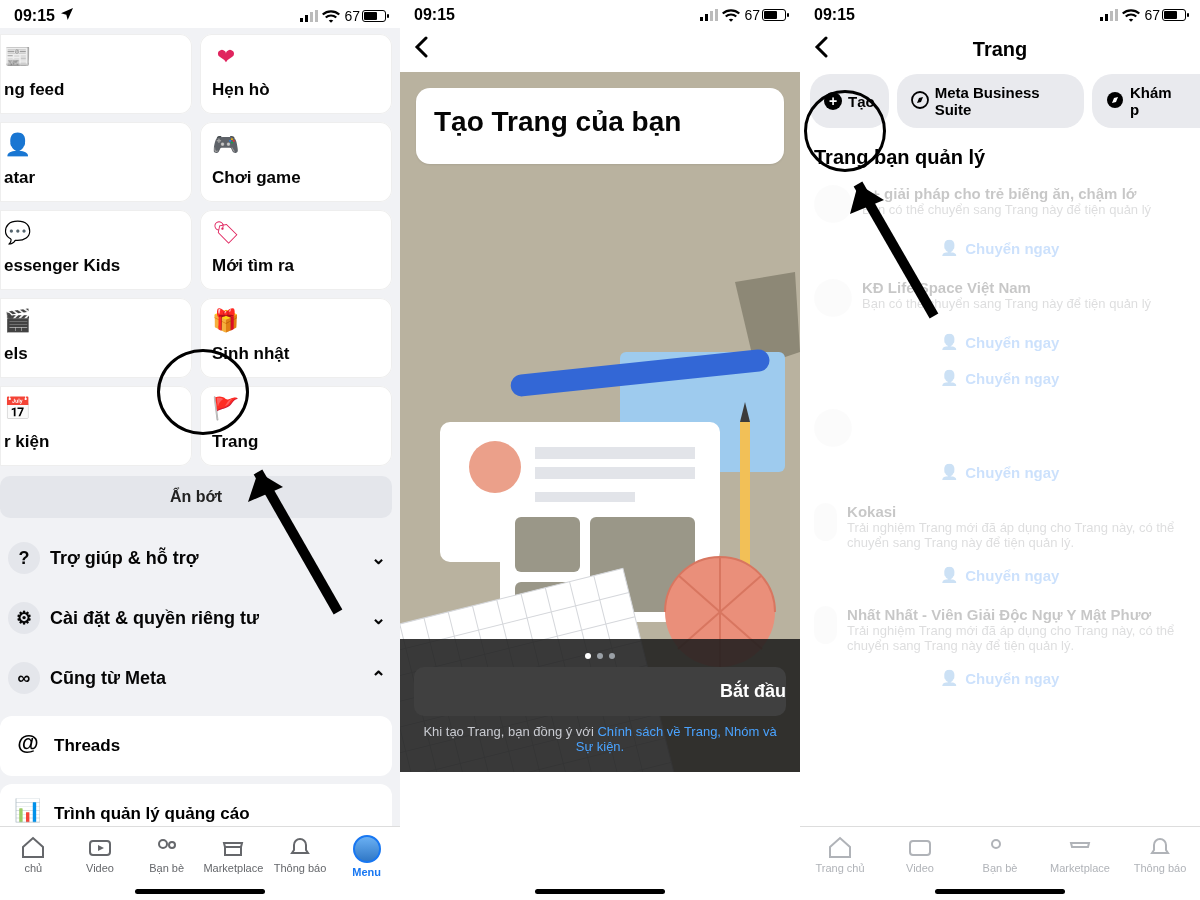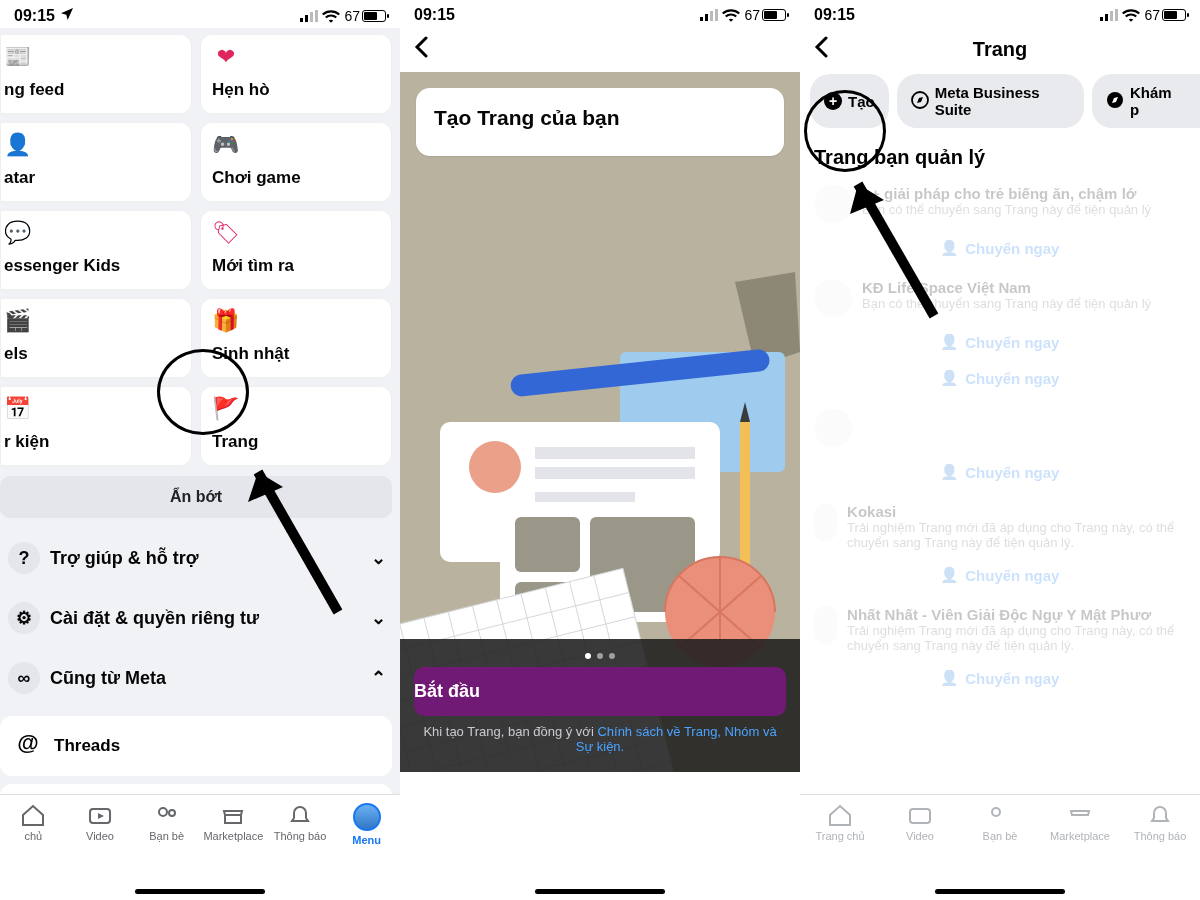--- a/index.html
+++ b/index.html
@@ -20,39 +20,39 @@
   .p1 { background:#f1f2f5; }
   .bg-white{background:#fff;}
   .menu-grid { display:grid; grid-template-columns: 1fr 1fr; gap:8px; padding:0 8px 0 0; margin-top:6px;}
   .tile { background:#fff; border-radius:12px; padding:12px 12px 14px 12px; display:flex; flex-direction:column; gap:6px; box-shadow: inset 0 0 0 1px #eee;}
   .tile .label{font-size:17px; font-weight:600; color:#050505;}
   .tile.left-cut{border-radius:0 12px 12px 0; padding-left:4px;}
   .collapse-btn{ margin:10px 8px 10px 0; background:#e4e6eb; border-radius:10px; text-align:center; padding:12px 0; font-size:16px; font-weight:600; color:#222;}
   .row-accordion{ display:flex; align-items:center; gap:10px; padding:14px 14px 14px 8px; font-size:18px; font-weight:700; color:#050505;}
   .row-accordion .spacer{flex:1;}
   .row-link{ display:flex; align-items:center; gap:12px; background:#fff; margin:8px 8px 8px 0; padding:16px 14px; border-radius:12px; font-size:17px; font-weight:600;}
-  .bottom-tabs{ position:absolute; left:0; right:0; bottom:0; height:106px; background:#fff; border-top:1px solid #ddd; display:flex; align-items:flex-start; padding-top:8px;}
+  .bottom-tabs{ position:absolute; left:0; right:0; bottom:0; height:74px; background:#fff; border-top:1px solid #ddd; display:flex; align-items:flex-start; padding-top:8px;}
   .tab{ flex:1; display:flex; flex-direction:column; align-items:center; gap:3px; font-size:11px; color:#65676b; }
   .tab.active{ color:#1877f2; font-weight:600;}
   .home-ind{ position:absolute; bottom:6px; left:50%; transform:translateX(-50%); width:130px; height:5px; background:#000; border-radius:3px;}
   .circle-annot{position:absolute;border:3px solid #000;border-radius:50%;pointer-events:none;}
   .arrow-annot{position:absolute;pointer-events:none;}
 
   
   .p2 { background:#fff; }
   .p2 .back{ padding:10px 14px; }
   .hero { background:#b9b29f; height:700px; position:relative; margin:0; overflow:hidden;}
   .card-info{ position:absolute; top:16px; left:16px; right:16px; background:#fff; border-radius:14px; padding:18px 18px 18px 18px; box-shadow:0 1px 2px rgba(0,0,0,.08);}
-  .card-info h2{font-size:21px; font-weight:800; color:#050505; margin-bottom:8px;}
+  .card-info h2{font-size:28px; font-weight:800; color:#050505; margin-bottom:8px;}
   .card-info p{font-size:16px; color:#050505; line-height:1.35;}
   .cta-bar{ position:absolute; left:0; right:0; bottom:0; background:rgba(30,30,30,.88); padding:14px 14px 18px 14px; }
   .dots{display:flex;justify-content:center;gap:6px;margin-bottom:8px;}
   .dot{width:6px;height:6px;border-radius:3px;background:#9aa0a6;}
   .dot.active{background:#fff;}
-  .cta-btn{background:#701a75;color:#fff;text-align:left;border-radius:10px;padding:14px 0;font-size:18px;font-weight:700;}
+  .cta-btn{background:#404040;color:#fff;text-align:right;border-radius:10px;padding:14px 0;font-size:18px;font-weight:700;}
   .cta-terms{color:#c9cbd1;text-align:center;font-size:13px;margin-top:8px;}
   .cta-terms .link{color:#4aa3ff;}
 
   
   .p3 { background:#fff; }
   .hdr3{ display:flex; align-items:center; gap:8px; padding:10px 14px 6px 14px;}
   .hdr3 .title{ flex:1; text-align:center; font-size:20px; font-weight:800;}
   .chips{ display:flex; gap:8px; padding:6px 0 6px 10px;}
   .chip{ background:#e9eaee; border-radius:20px; padding:10px 14px; display:flex; align-items:center; gap:6px; font-size:15px; font-weight:700;}
   .chip.cut{border-radius:20px 0 0 20px; padding-right:20px;}

